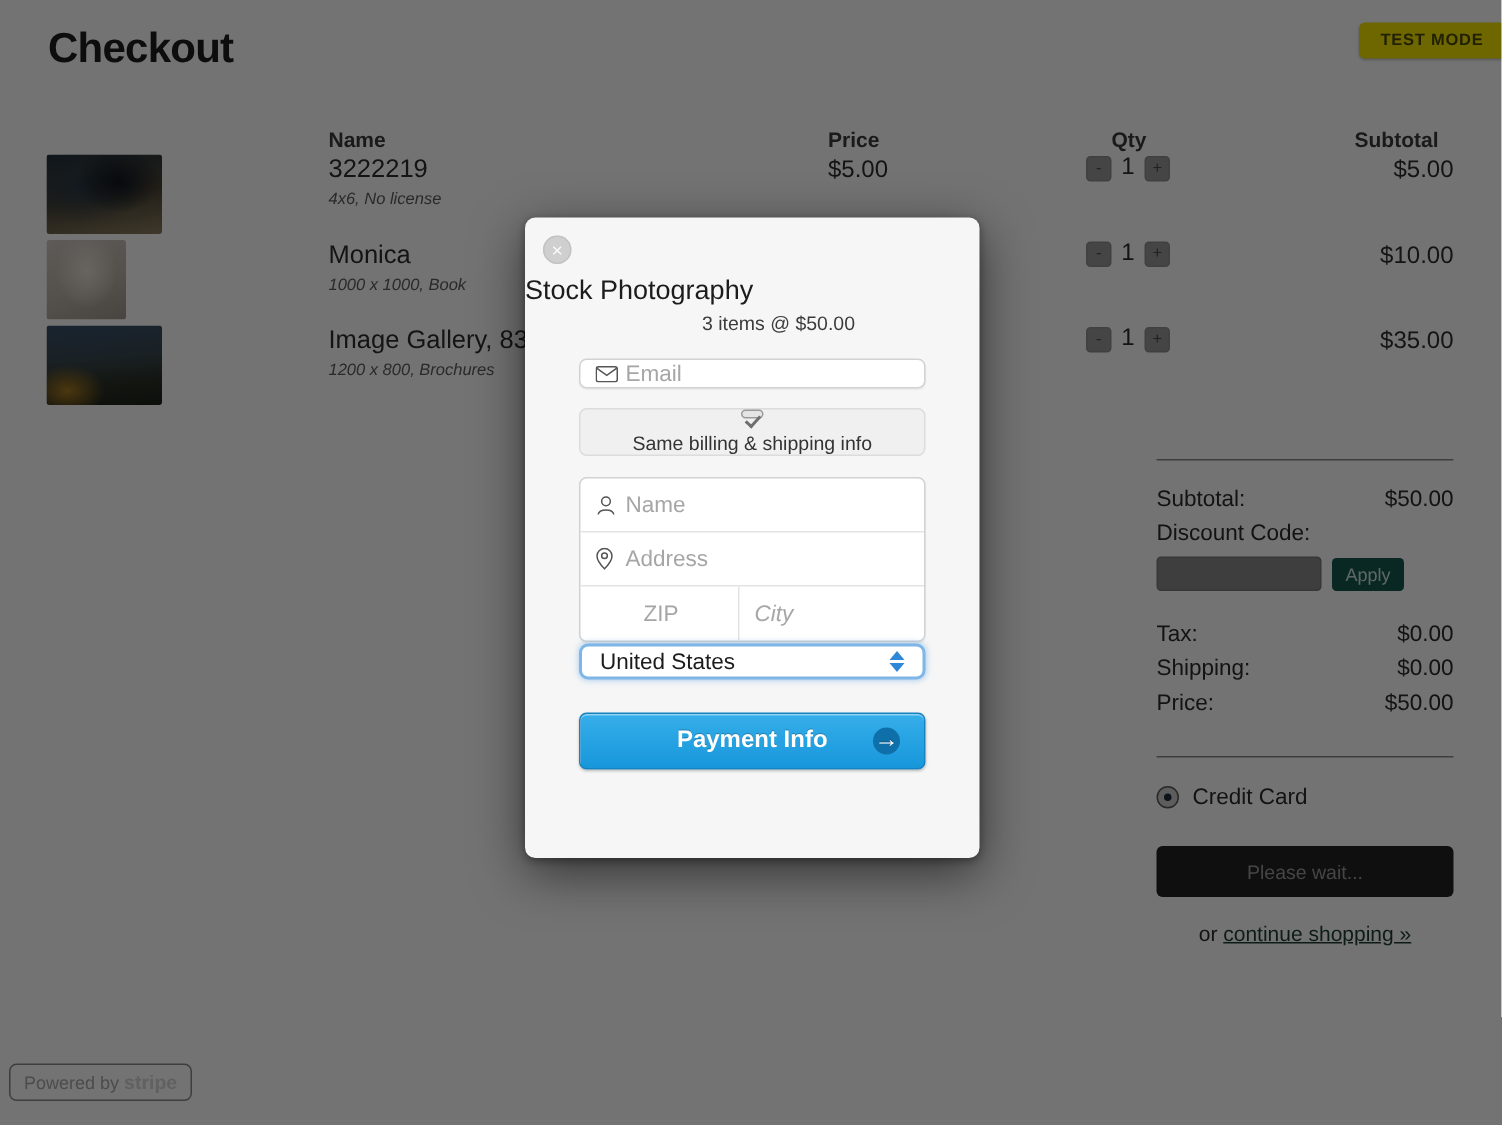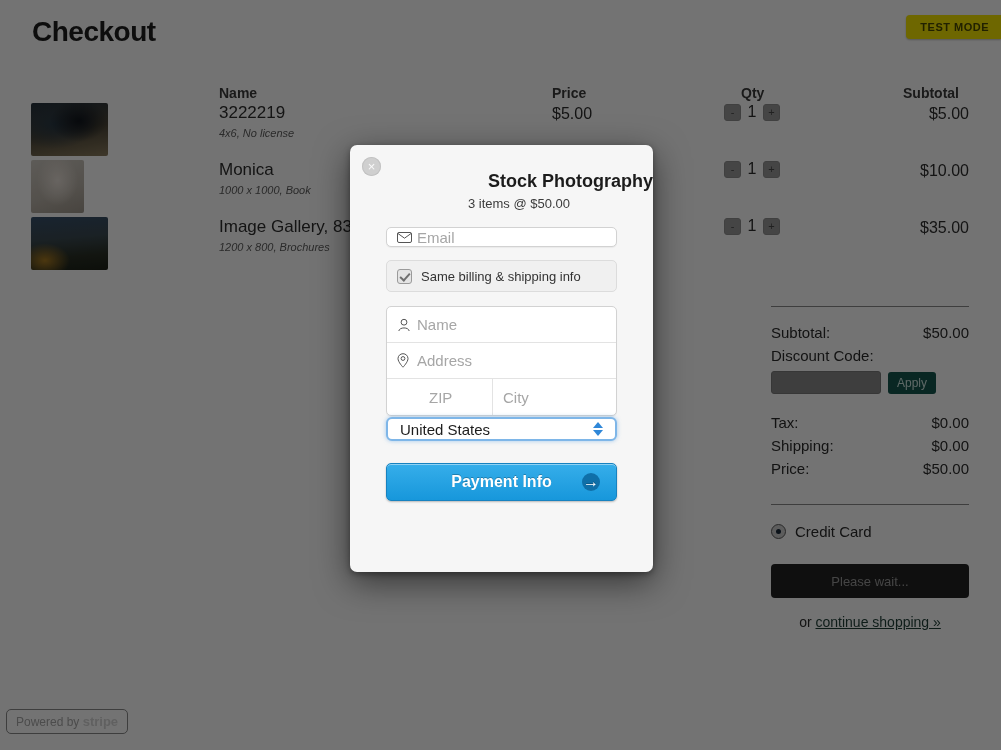--- a/index.html
+++ b/index.html
@@ -134,42 +134,43 @@
   }
   .modal-close {
     position: absolute; left: 12px; top: 12px;
     width: 19px; height: 19px; border-radius: 50%;
     background: #cfcfcf; color: #fafafa;
     font-size: 13px; line-height: 19px; text-align: center;
     font-family: "Liberation Sans", sans-serif; cursor: pointer;
     box-shadow: inset 0 0 0 1px #c2c2c2;
   }
   .modal-title {
-    text-align: right; font-size: 18px; font-weight: bold;
-    color: #1c1c1c; padding-top: 26px;
+    text-align: left; font-size: 18px; font-weight: normal;
+    color: #1c1c1c; padding-top: 38px;
   }
   .modal-sub {
     text-align: center; font-size: 13px; color: #3c3c3c; margin-top: 4px; padding-left: 35px;
   }
   .mbody { padding: 0 36px; }
 
   .field {
     margin-top: 16px; background: #fff;
     border: 1px solid #d2d2d2; border-radius: 5px;
     height: 20px; display: flex; align-items: center; padding: 0 10px;
     box-shadow: 0 1px 1px rgba(0,0,0,.05);
   }
   .fld-icon { width: 20px; display: flex; align-items: center; color: #555; }
   .fld-ph { font-size: 15px; color: #a6a6a6; }
 
   .check-box {
     margin-top: 13px; background: #f0f0f0;
     border: 1px solid #dcdcdc; border-radius: 5px;
     height: 32px; display: flex; align-items: center; padding: 0 10px; gap: 9px;
     cursor: pointer;
+    flex-direction: column;
   }
   .cbx {
     width: 15px; height: 15px; border: 1px solid #9a9a9a; border-radius: 3px;
     background: #e4e4e4; position: relative;
   }
   .cbx::after {
     content: ""; position: absolute; left: 4px; top: 1px;
     width: 4px; height: 8px; border: solid #6f6f6f;
     border-width: 0 2px 2px 0; transform: rotate(42deg);
   }
@@ -183,21 +184,21 @@
   .group .grow {
     height: 36px; display: flex; align-items: center; padding: 0 10px;
     border-bottom: 1px solid #e3e3e3;
   }
   .group .grow:last-child { border-bottom: none; }
   .split { display: flex; }
   .split .half {
     height: 36px; display: flex; align-items: center; padding: 0 10px;
     flex: 0 0 105px;
   }
-  .split .half.city { flex: 1; border-left: 1px solid #e3e3e3; }
+  .split .half.city { flex: 1; border-left: 1px solid #e3e3e3; font-style: italic; }
 
   .select-wrap {
     margin-top: 1px; position: relative;
     border: 2px solid #7eb6e8; border-radius: 6px;
     background: #fff; height: 24px;
     display: flex; align-items: center; padding: 0 12px;
     box-shadow: 0 0 4px rgba(90,160,225,.55);
     cursor: pointer;
   }
   .select-val { font-size: 15px; color: #1c1c1c; }

